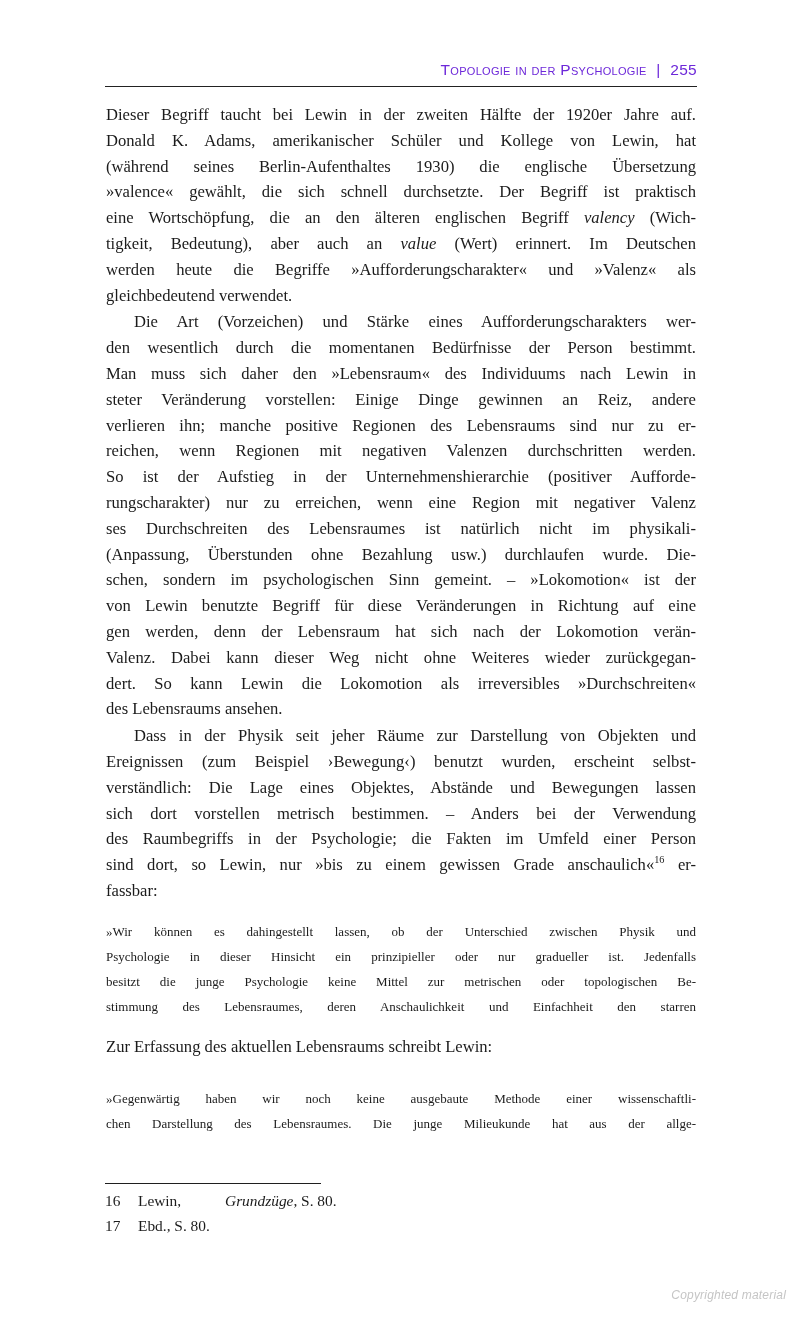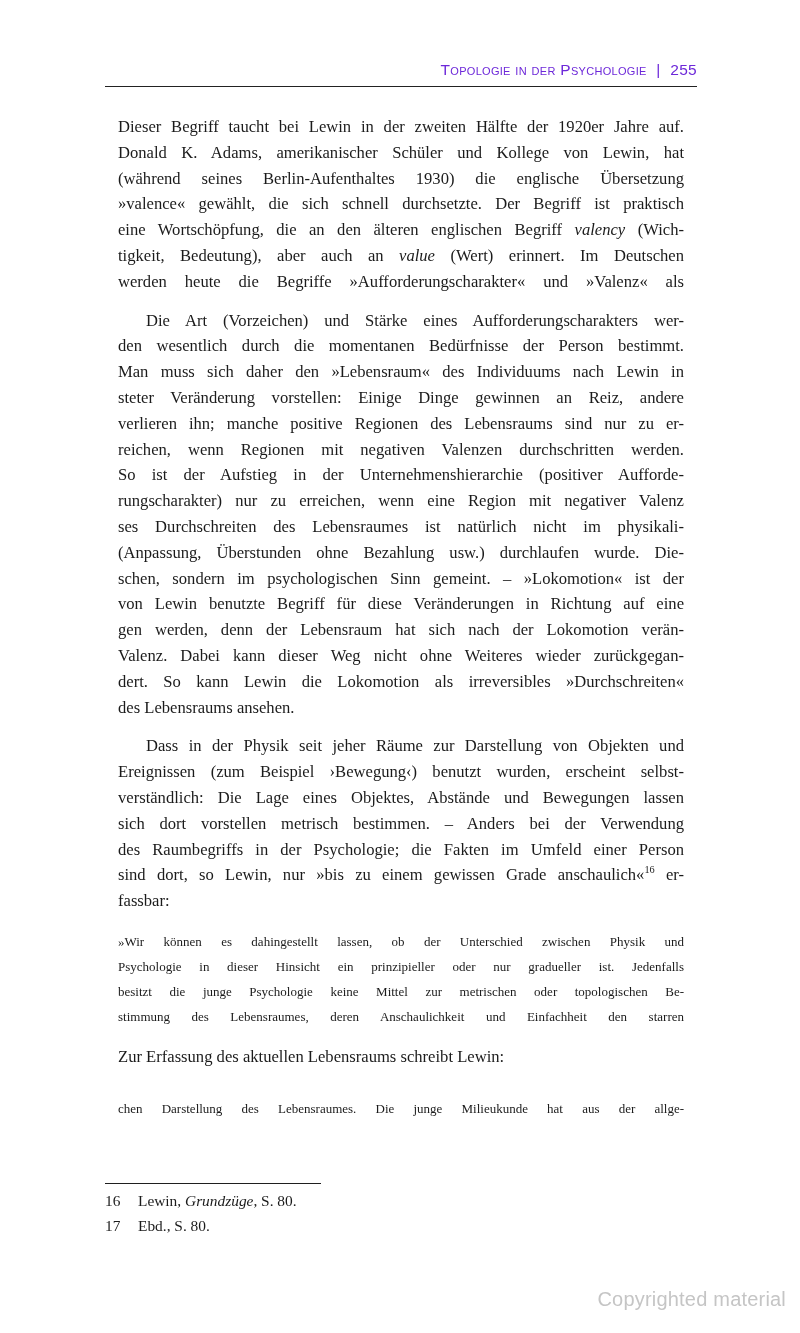--- a/index.html
+++ b/index.html
@@ -30,21 +30,21 @@
   }
   .running-title { font-variant: small-caps; }
   .header-sep { margin: 0 5px; font-weight: 300; }
   
   .page-body {
     position: absolute;
     left: 105px;
     top: 101px;
     width: 592px;
   }
-  .block { margin: 13px; }
+  .block { margin: 1px; }
   .block.paragraph { font-size: 16.6px; line-height: 25.8px; }
   .block.quote { font-size: 13px; line-height: 25px; margin-top: 15px; margin-bottom: 15px; }
   .block.quote:last-child { margin-top: 26px; margin-bottom: 0; }
   .block.quote + .block.paragraph { margin-top: 8px; }
   .block.indent .line:first-child { text-indent: 28px; }
   .line { text-align: left; }
   .line.just { text-align: justify; text-align-last: justify; -moz-text-align-last: justify; }
   .line em { font-style: italic; }
   .line sup, .fn-text sup { font-size: 0.62em; line-height: 0; vertical-align: super; }
   
@@ -57,30 +57,31 @@
     line-height: 25px;
   }
   .footnote-rule {
     width: 216px;
     border: 0;
     border-top: 1.8px solid #1f1f1f;
     margin: 0 0 4px 0;
   }
   .fn-row { white-space: nowrap; }
   .fn-num { display: inline-block; width: 33px; }
-  .fn-text em { font-style: italic; }
+  .fn-text em { font-style: italic; margin-left: 40px; }
   
   .watermark {
     position: absolute;
     right: 14px;
     top: 1288px;
     font-family: "Liberation Sans", "DejaVu Sans", sans-serif;
-    font-size: 20px;
+    font-size: 12px;
     color: #c5c5c5;
     letter-spacing: 0.2px;
+    font-style: italic;
   }
 </style>
 </head>
 <body>
 
 <div class="page">
 
   <div class="page-header">
     <span class="running-title">Topologie in der Psychologie</span>
     <span class="header-sep">|</span>
@@ -89,20 +90,21 @@
 
   <div class="page-body">
       <div class="block paragraph">
         <div class="line just">Dieser Begriff taucht bei Lewin in der zweiten Hälfte der 1920er Jahre auf.</div>
         <div class="line just">Donald K. Adams, amerikanischer Schüler und Kollege von Lewin, hat</div>
         <div class="line just">(während seines Berlin-Aufenthaltes 1930) die englische Übersetzung</div>
         <div class="line just">»valence« gewählt, die sich schnell durchsetzte. Der Begriff ist praktisch</div>
         <div class="line just">eine Wortschöpfung, die an den älteren englischen Begriff <em>valency</em> (Wich-</div>
         <div class="line just">tigkeit, Bedeutung), aber auch an <em>value</em> (Wert) erinnert. Im Deutschen</div>
         <div class="line just">werden heute die Begriffe »Aufforderungscharakter« und »Valenz« als</div>
+        <div class="line">gleichbedeutend verwendet.</div>
       </div>
       <div class="block paragraph indent">
         <div class="line just">Die Art (Vorzeichen) und Stärke eines Aufforderungscharakters wer-</div>
         <div class="line just">den wesentlich durch die momentanen Bedürfnisse der Person bestimmt.</div>
         <div class="line just">Man muss sich daher den »Lebensraum« des Individuums nach Lewin in</div>
         <div class="line just">steter Veränderung vorstellen: Einige Dinge gewinnen an Reiz, andere</div>
         <div class="line just">verlieren ihn; manche positive Regionen des Lebensraums sind nur zu er-</div>
         <div class="line just">reichen, wenn Regionen mit negativen Valenzen durchschritten werden.</div>
         <div class="line just">So ist der Aufstieg in der Unternehmenshierarchie (positiver Aufforde-</div>
         <div class="line just">rungscharakter) nur zu erreichen, wenn eine Region mit negativer Valenz</div>
@@ -127,20 +129,21 @@
       <div class="block quote">
         <div class="line just">»Wir können es dahingestellt lassen, ob der Unterschied zwischen Physik und</div>
         <div class="line just">Psychologie in dieser Hinsicht ein prinzipieller oder nur gradueller ist. Jedenfalls</div>
         <div class="line just">besitzt die junge Psychologie keine Mittel zur metrischen oder topologischen Be-</div>
         <div class="line just">stimmung des Lebensraumes, deren Anschaulichkeit und Einfachheit den starren</div>
       </div>
       <div class="block paragraph">
         <div class="line">Zur Erfassung des aktuellen Lebensraums schreibt Lewin:</div>
       </div>
       <div class="block quote">
+        <div class="line just">»Gegenwärtig haben wir noch keine ausgebaute Methode einer wissenschaftli-</div>
         <div class="line just">chen Darstellung des Lebensraumes. Die junge Milieukunde hat aus der allge-</div>
       </div>
     </div>
 
   <div class="footnotes">
     <hr class="footnote-rule">
     <div id="footnote-list">
         <div class="fn-row"><span class="fn-num">16</span><span class="fn-text">Lewin, <em>Grundzüge</em>, S. 80.</span></div>
         <div class="fn-row"><span class="fn-num">17</span><span class="fn-text">Ebd., S. 80.</span></div>
       </div>

